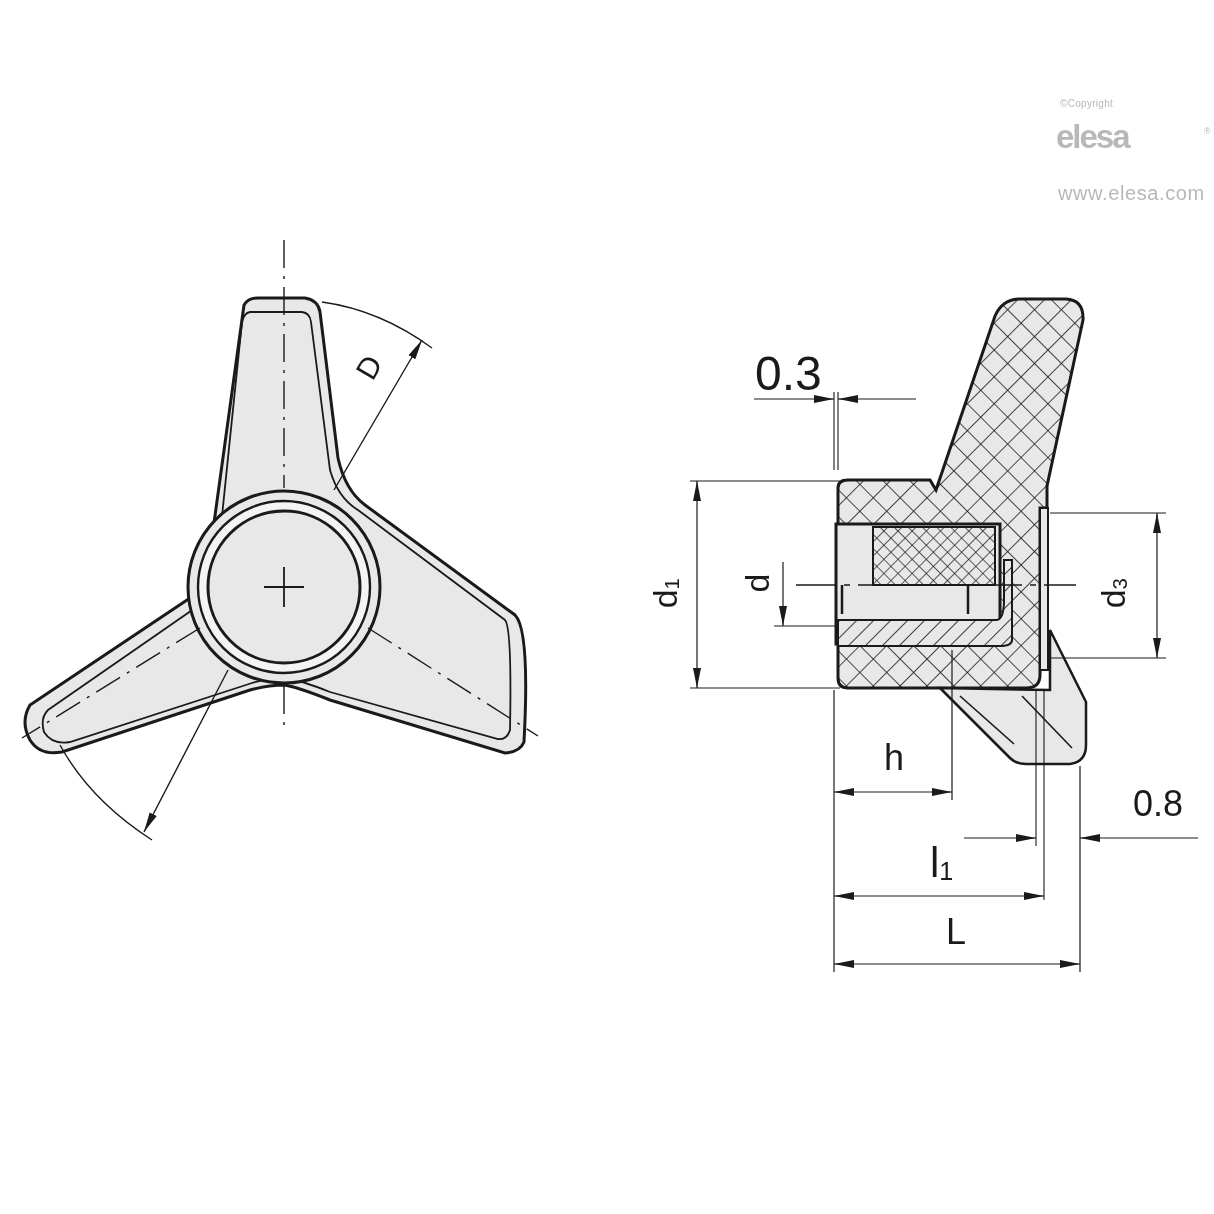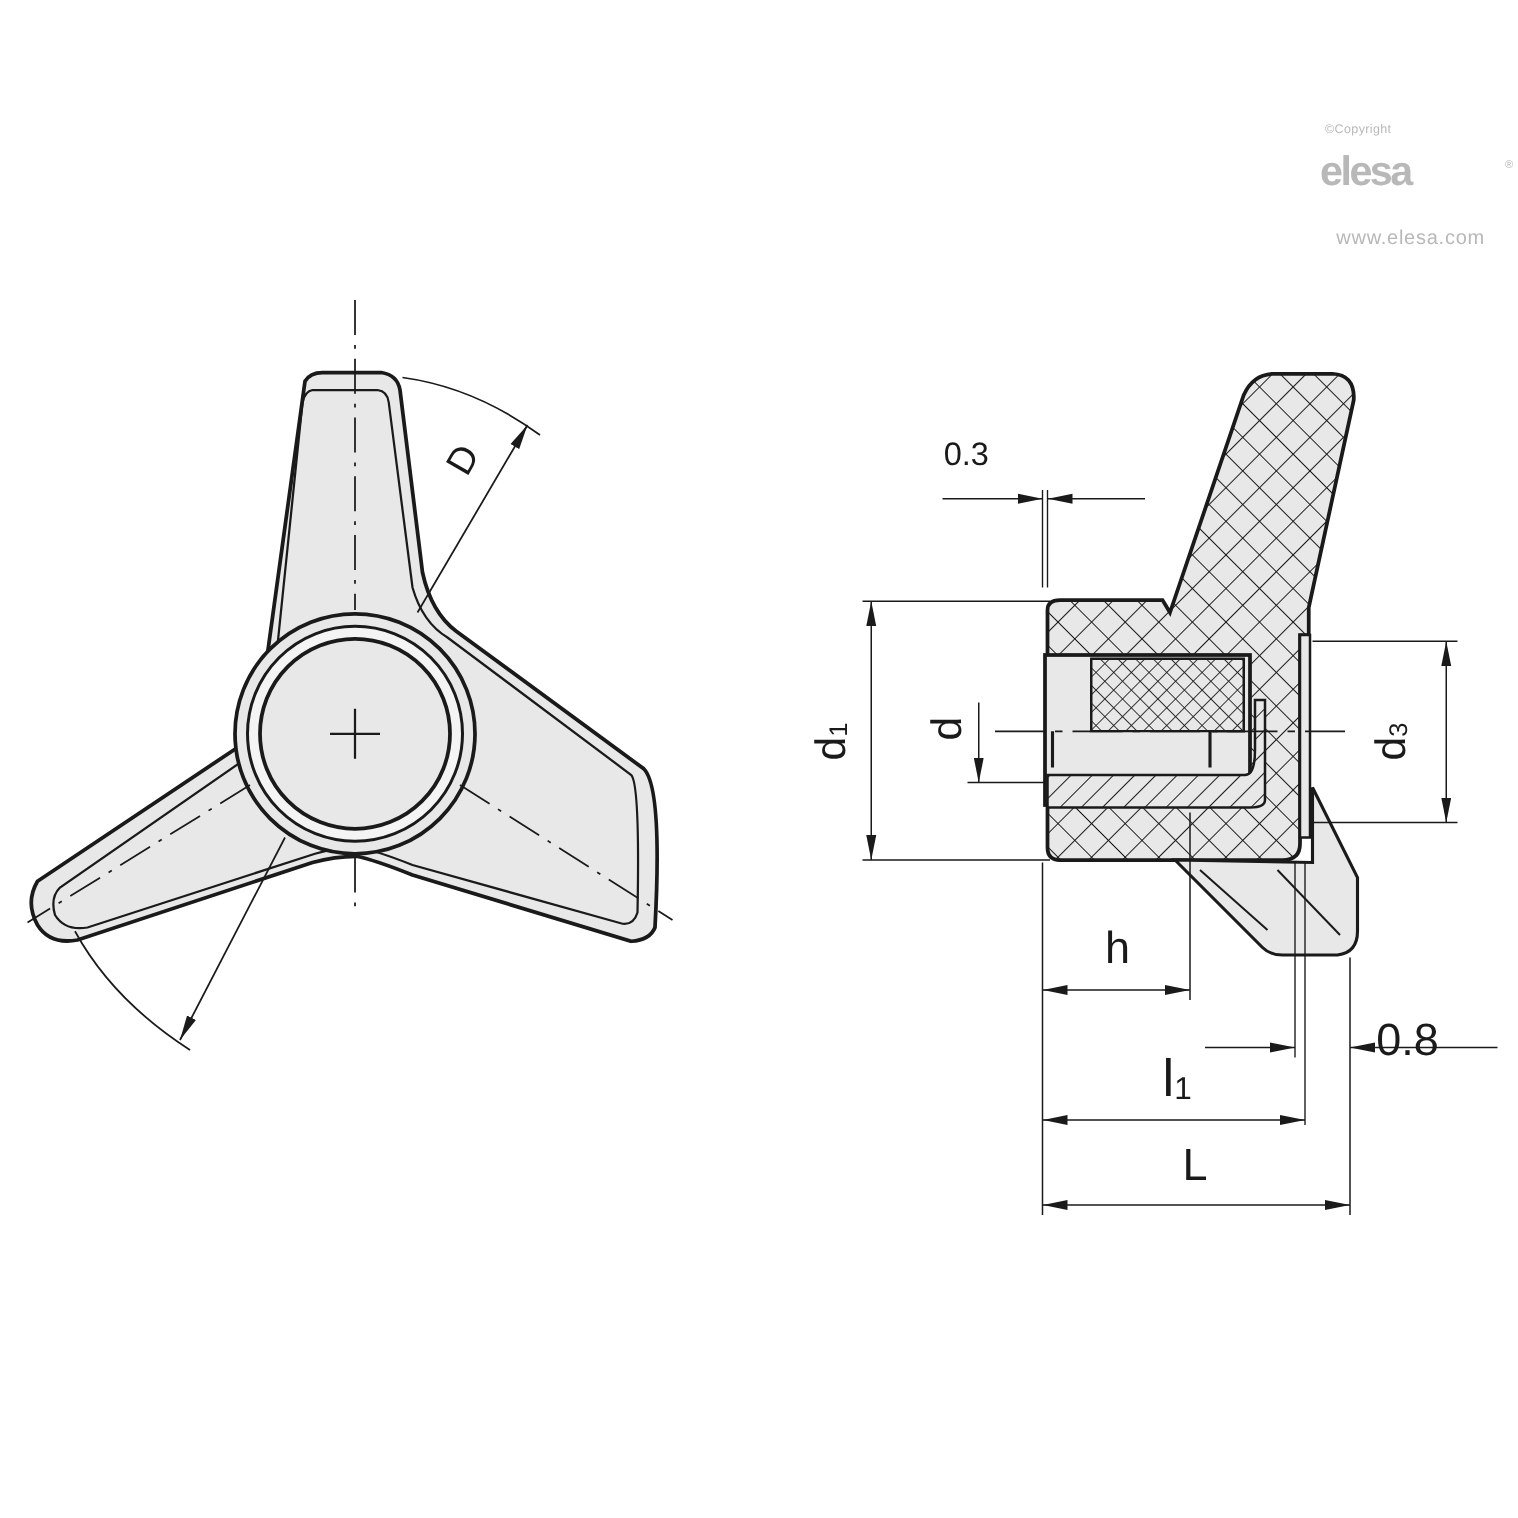--- a/index.html
+++ b/index.html
@@ -2,21 +2,21 @@
 <html><head>
 <meta charset="utf-8">
 <style>
   html, body { margin: 0; padding: 0; background: #ffffff; }
   body { width: 1214px; height: 1214px; position: relative; overflow: hidden; font-family: "Liberation Sans", sans-serif; }
   #canvas { position: absolute; left: 0; top: 0; width: 1214px; height: 1214px; }
   .logo { position: absolute; left: 1054px; top: 96px; width: 160px; color: #b8b8b8; font-family: "Liberation Sans", sans-serif; }
   .logo .copy { font-size: 10px; letter-spacing: 0.3px; position: absolute; left: 6px; top: 2px; white-space: nowrap; }
   .logo .brand { font-size: 33px; font-weight: bold; letter-spacing: -2px; position: absolute; left: 2px; top: 18px; line-height: 46px; white-space: nowrap; }
   .logo .reg { font-size: 9px; position: absolute; left: 150px; top: 30px; }
-  .logo .url { font-size: 16px; position: absolute; left: 15px; top: 86px; letter-spacing: 0.6px; white-space: nowrap; }
+  .logo .url { font-size: 20px; position: absolute; left: 4px; top: 86px; letter-spacing: 0.6px; white-space: nowrap; }
   .dim { position: absolute; font-family: "Liberation Sans", sans-serif; color: #1a1a1a; line-height: 1; white-space: nowrap; }
   .dim sub { font-size: 0.6em; vertical-align: -0.1em; }
 </style>
 </head>
 <body>
 
 <svg id="canvas" viewBox="0 0 1214 1214" xmlns="http://www.w3.org/2000/svg">
   <defs>
     <pattern id="hatchCross" patternUnits="userSpaceOnUse" width="19" height="19" patternTransform="rotate(45)">
       <rect width="19" height="19" fill="#e8e8e8"></rect>
@@ -118,35 +118,35 @@
     <line x1="834" y1="792" x2="952" y2="792" stroke="#1a1a1a" stroke-width="1.2" marker-start="url(#arrS)" marker-end="url(#arr)"></line>
     <line x1="964" y1="838" x2="1036" y2="838" stroke="#1a1a1a" stroke-width="1.2" marker-end="url(#arr)"></line>
     <line x1="1198" y1="838" x2="1080" y2="838" stroke="#1a1a1a" stroke-width="1.2" marker-end="url(#arr)"></line>
     <line x1="834" y1="896" x2="1044" y2="896" stroke="#1a1a1a" stroke-width="1.2" marker-start="url(#arrS)" marker-end="url(#arr)"></line>
     <line x1="834" y1="964" x2="1080" y2="964" stroke="#1a1a1a" stroke-width="1.2" marker-start="url(#arrS)" marker-end="url(#arr)"></line>
   </g>
 </svg>
 
 <div class="dim" style="left:358px; top:352px; font-size:30px; transform:rotate(-60deg) scaleX(-1) rotate(180deg); transform-origin:center;">D</div>
 
-<div class="dim" style="left:755px; top:350px; font-size:26px;">0.3</div>
+<div class="dim" style="left:755px; top:350px; font-size:48px;">0.3</div>
 
 <div class="dim" style="left:650px; top:576px; font-size:34px; transform:rotate(-90deg); transform-origin:center;">
   <span>d</span><sub>1</sub>
 </div>
 
 <div class="dim" style="left:748px; top:566px; font-size:34px; transform:rotate(-90deg); transform-origin:center;">d</div>
 
 <div class="dim" style="left:1098px; top:576px; font-size:34px; transform:rotate(-90deg); transform-origin:center;">
   <span>d</span><sub>3</sub>
 </div>
 
 <div class="dim" style="left:884px; top:740px; font-size:36px;">h</div>
 
-<div class="dim" style="left:1101px; top:786px; font-size:36px;margin-top:28px;">0.8</div>
+<div class="dim" style="left:1133px; top:786px; font-size:36px;">0.8</div>
 
 <div class="dim" style="left:930px; top:842px; font-size:42px;">
   <span>l</span><sub>1</sub>
 </div>
 
 <div class="dim" style="left:946px; top:914px; font-size:36px;">L</div>
 
 <div class="logo">
   <span class="copy">©Copyright</span>
   <span class="brand">elesa</span>

